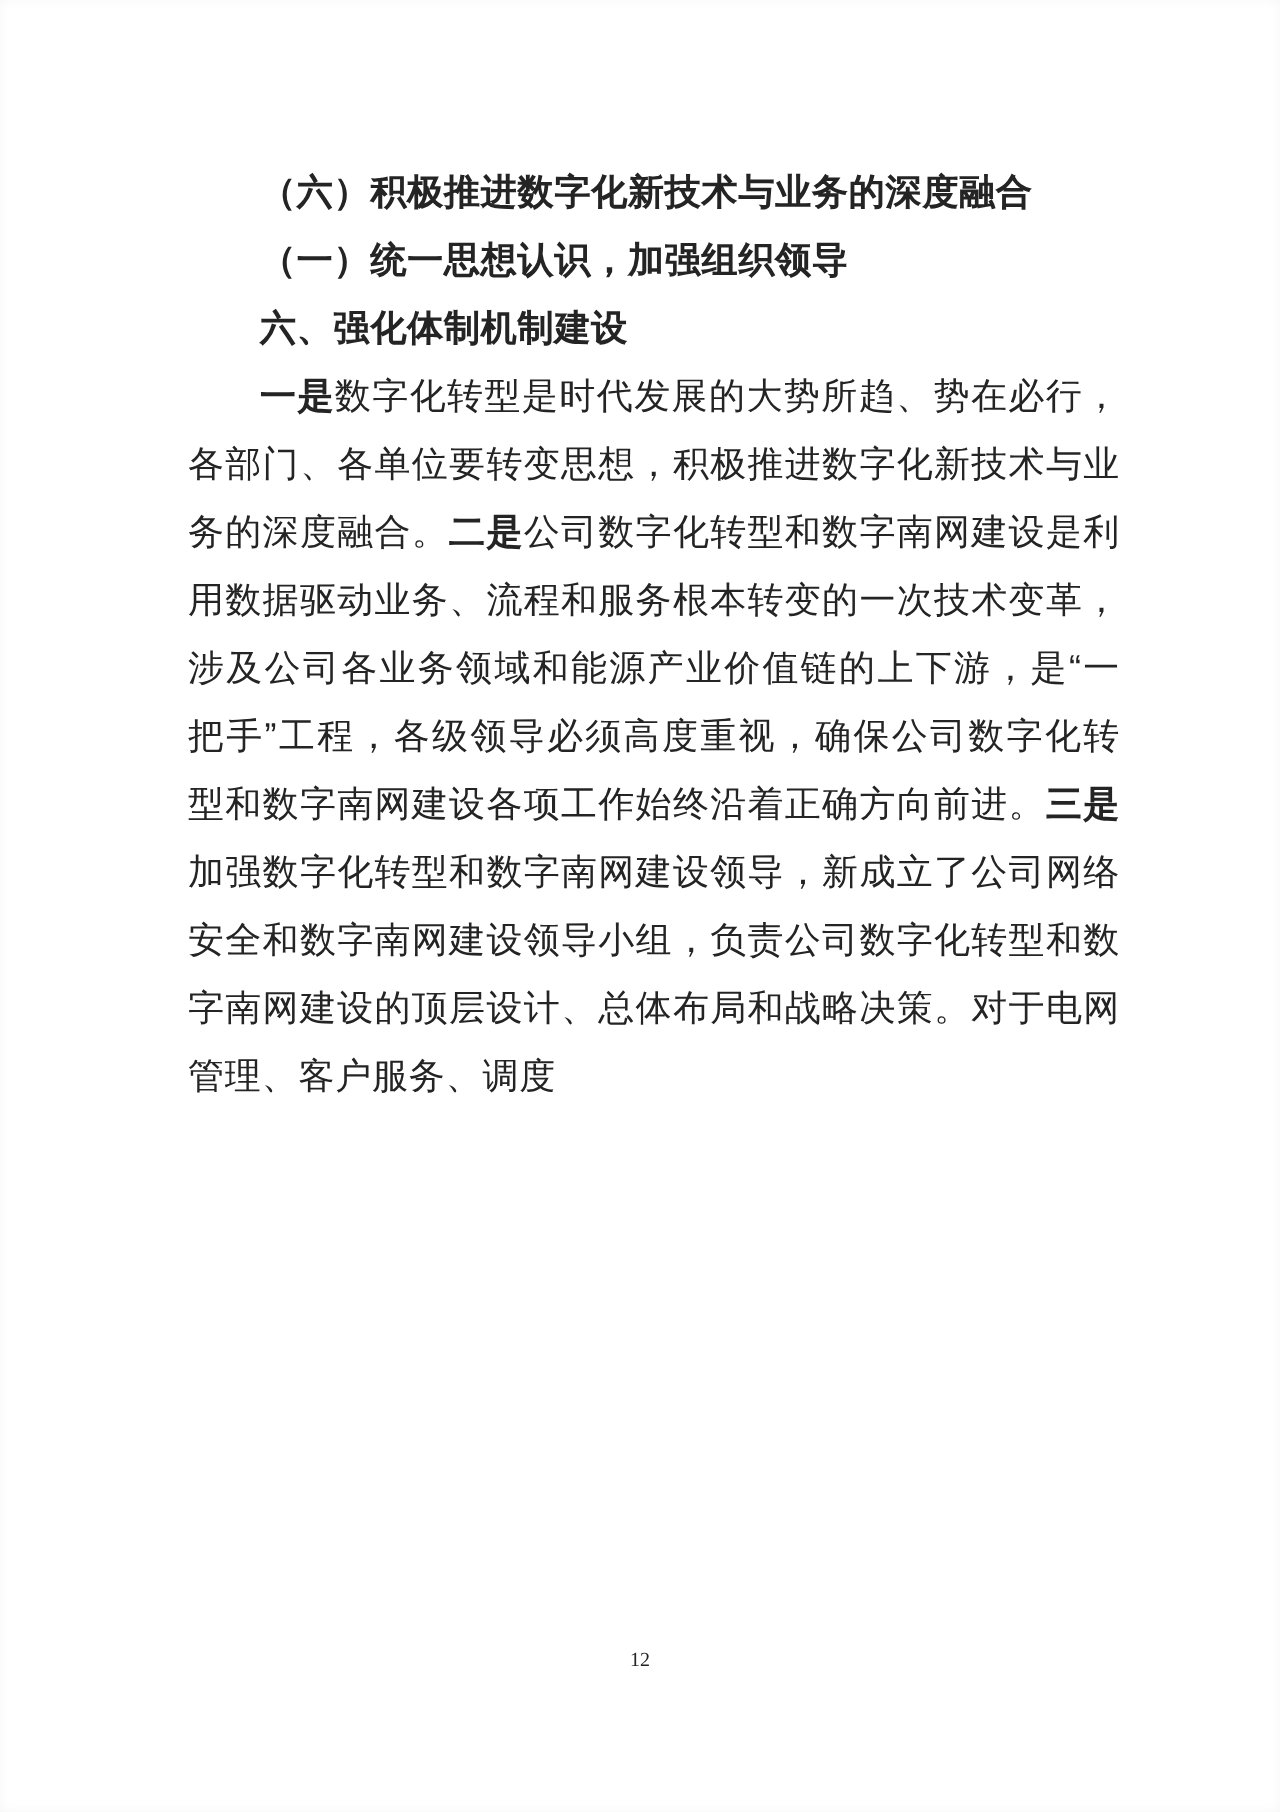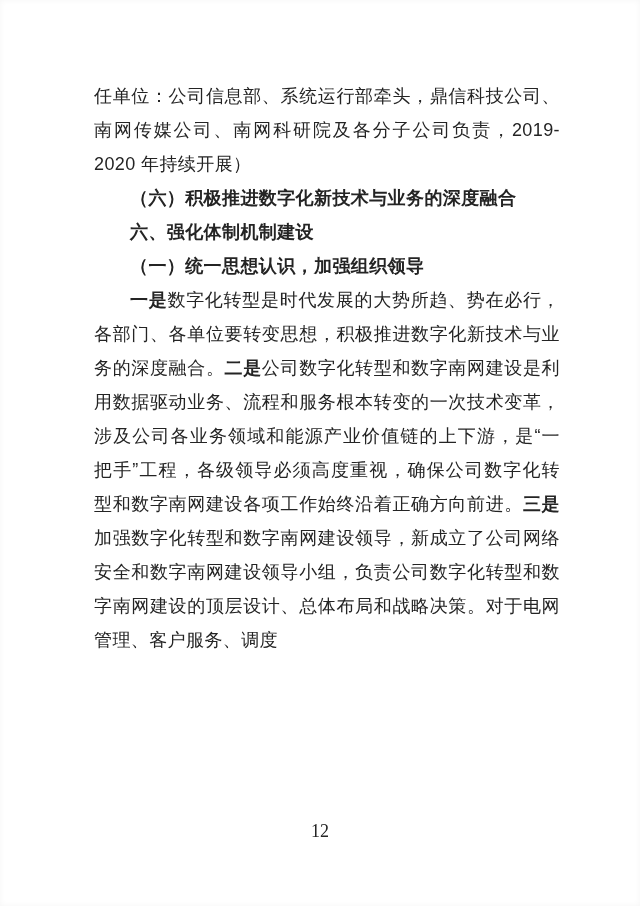--- a/index.html
+++ b/index.html
@@ -39,31 +39,30 @@
   .seg-bold {
     font-weight: 700;
   }
   .footer {
     position: absolute;
     top: 821px;
     left: 0;
     width: 100%;
     text-align: center;
     font-family: "Liberation Serif", "DejaVu Serif", serif;
-    font-size: 18px;
+    font-size: 10px;
     line-height: 20px;
   }
 </style>
 </head>
 <body>
 
 <div class="page" style="background: rgb(255, 255, 255); color: rgb(36, 36, 36);">
   <div class="doc-body">
-      <p class="para body"><span>任单位：公司信息部、系统运行部牵头，鼎信科技公司、南网传媒公司、南网科研院及各分子公司负责，2019-2020 年持续开展）</span></p>
       <p class="para heading indent"><span class="seg-bold">（六）积极推进数字化新技术与业务的深度融合</span></p>
+      <p class="para heading indent"><span class="seg-bold">（一）统一思想认识，加强组织领导</span></p>
       <p class="para heading indent"><span class="seg-bold">六、强化体制机制建设</span></p>
-      <p class="para heading indent"><span class="seg-bold">（一）统一思想认识，加强组织领导</span></p>
       <p class="para body indent"><span class="seg-bold">一是</span><span>数字化转型是时代发展的大势所趋、势在必行，各部门、各单位要转变思想，积极推进数字化新技术与业务的深度融合。</span><span class="seg-bold">二是</span><span>公司数字化转型和数字南网建设是利用数据驱动业务、流程和服务根本转变的一次技术变革，涉及公司各业务领域和能源产业价值链的上下游，是“一把手”工程，各级领导必须高度重视，确保公司数字化转型和数字南网建设各项工作始终沿着正确方向前进。</span><span class="seg-bold">三是</span><span>加强数字化转型和数字南网建设领导，新成立了公司网络安全和数字南网建设领导小组，负责公司数字化转型和数字南网建设的顶层设计、总体布局和战略决策。对于电网管理、客户服务、调度</span></p>
     </div>
   <div class="footer">
     <span>12</span>
   </div>
 </div>
 
 </body></html>

